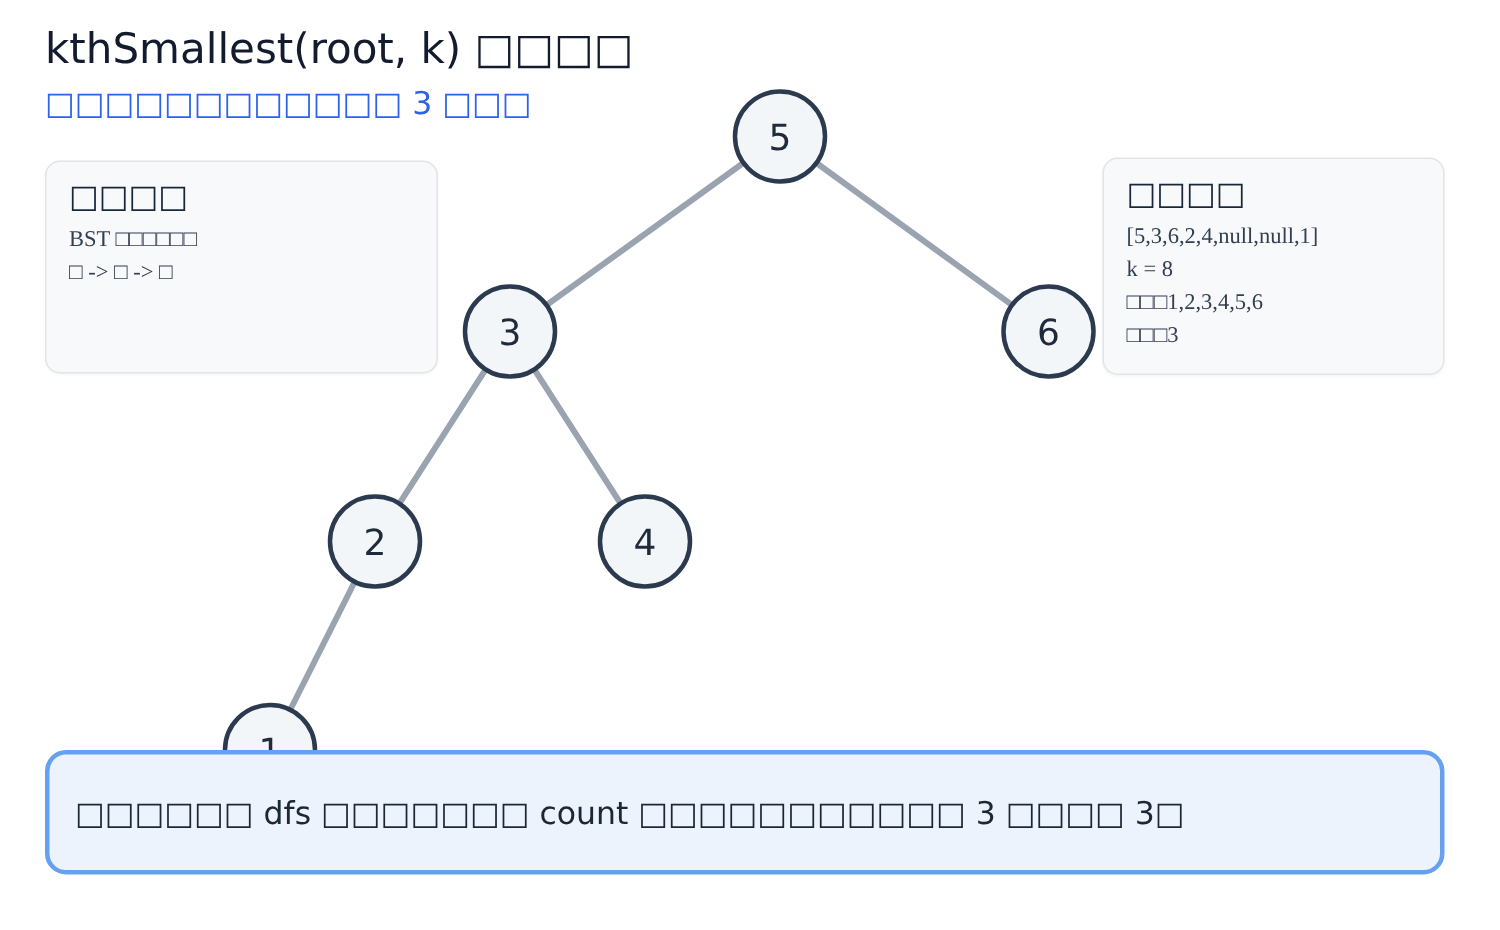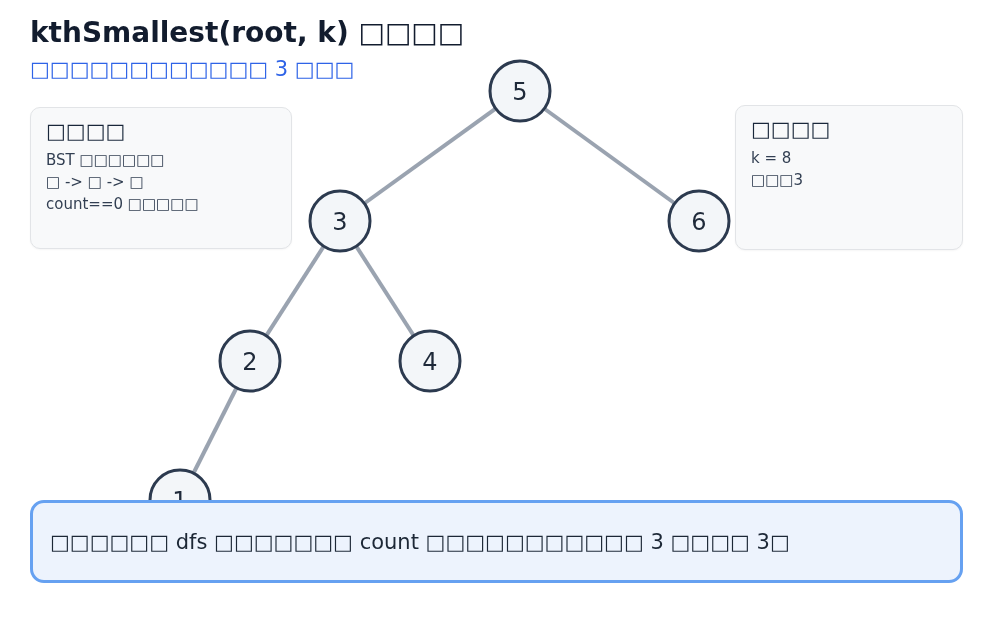--- a/index.html
+++ b/index.html
@@ -5,21 +5,21 @@
   html, body { margin: 0; padding: 0; background: #ffffff; }
   body {
     width: 1000px; height: 620px;
     font-family: "DejaVu Sans", "Liberation Sans", sans-serif;
     -webkit-font-smoothing: antialiased;
   }
   .page { position: relative; width: 1000px; height: 620px; overflow: hidden; background: #ffffff; }
 
   .title {
     position: absolute; left: 30px; top: 16px;
-    font-size: 28px; font-weight: 700; color: #121c2e;
+    font-size: 28px; font-weight: 400; color: #121c2e;
     white-space: nowrap;
   }
   .subtitle {
     position: absolute; left: 30px; top: 57px;
     font-size: 21px; font-weight: 400; color: #2e63e7;
     white-space: nowrap;
   }
 
   .tree-svg { position: absolute; left: 0; top: 0; z-index: 1; }
   .edge { stroke: #9aa3b0; stroke-width: 4; }
@@ -42,20 +42,21 @@
   .panel-left  { left: 30px;  top: 107px; width: 262px; height: 142px; }
   .panel-right { left: 735px; top: 105px; width: 228px; height: 145px; }
   .panel-title {
     margin: 0 0 6px 0;
     font-size: 21px; font-weight: 600; color: #19273a;
     white-space: nowrap;
   }
   .panel-line {
     font-size: 15px; color: #323f52; line-height: 22px;
     white-space: nowrap;
+    font-family: Liberation Serif, serif;
   }
 
   .callout {
     position: absolute; z-index: 3;
     left: 30px; top: 500px; width: 933px; height: 83px;
     box-sizing: border-box;
     background: #edf3fd;
     border: 3px solid #66a1f1;
     border-radius: 14px;
     display: flex; align-items: center;
@@ -92,26 +93,27 @@
     <text class="node-label" x="699" y="222">6</text>
     <text class="node-label" x="250" y="362">2</text>
     <text class="node-label" x="430" y="362">4</text>
     <text class="node-label" x="180" y="501">1</text>
   </svg>
 
   <div class="panel panel-left">
     <div class="panel-title">□□□□</div>
     <div class="panel-line">BST □□□□□□</div>
     <div class="panel-line">□ -&gt; □ -&gt; □</div>
-    <div class="panel-line">count==0 □□□□□</div>
   </div>
 
   <div class="panel panel-right">
     <div class="panel-title">□□□□</div>
+    <div class="panel-line">[5,3,6,2,4,null,null,1]</div>
     <div class="panel-line">k = 8</div>
+    <div class="panel-line">□□□1,2,3,4,5,6</div>
     <div class="panel-line">□□□3</div>
   </div>
 
   <div class="callout">
     <span class="callout-text">□□□□□□ dfs □□□□□□□ count □□□□□□□□□□□ 3 □□□□ 3□</span>
   </div>
 
 </div>
 
 </body></html>

